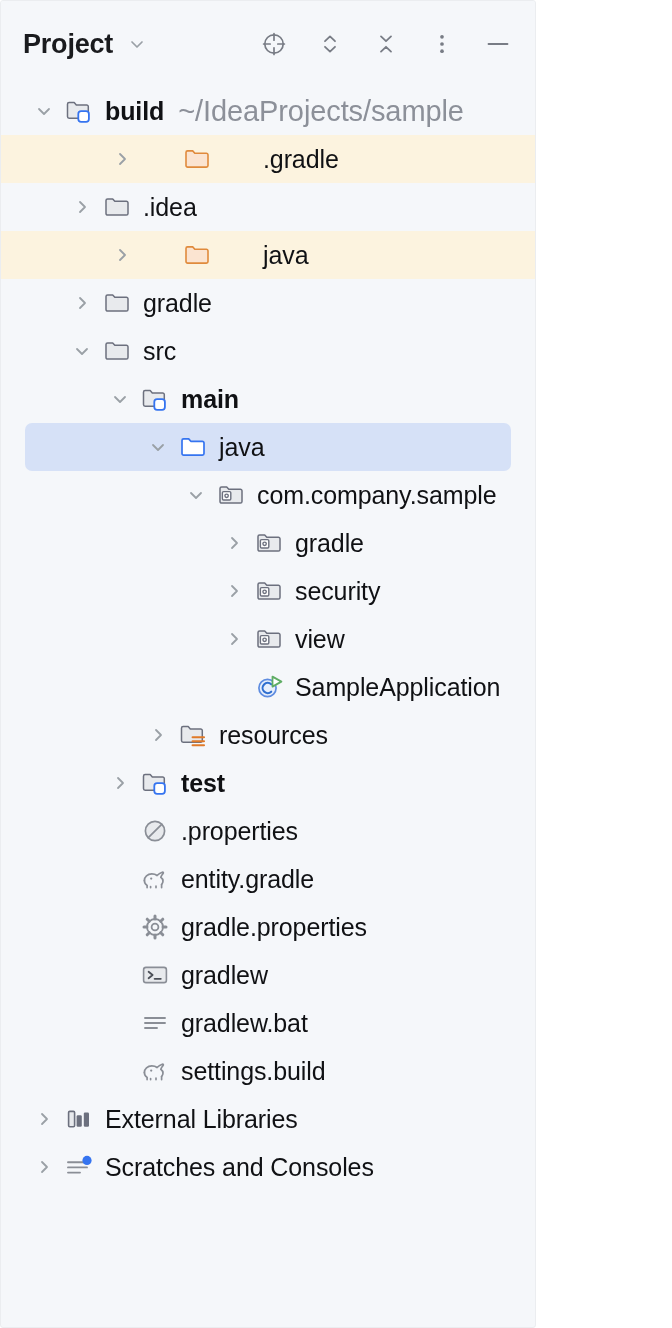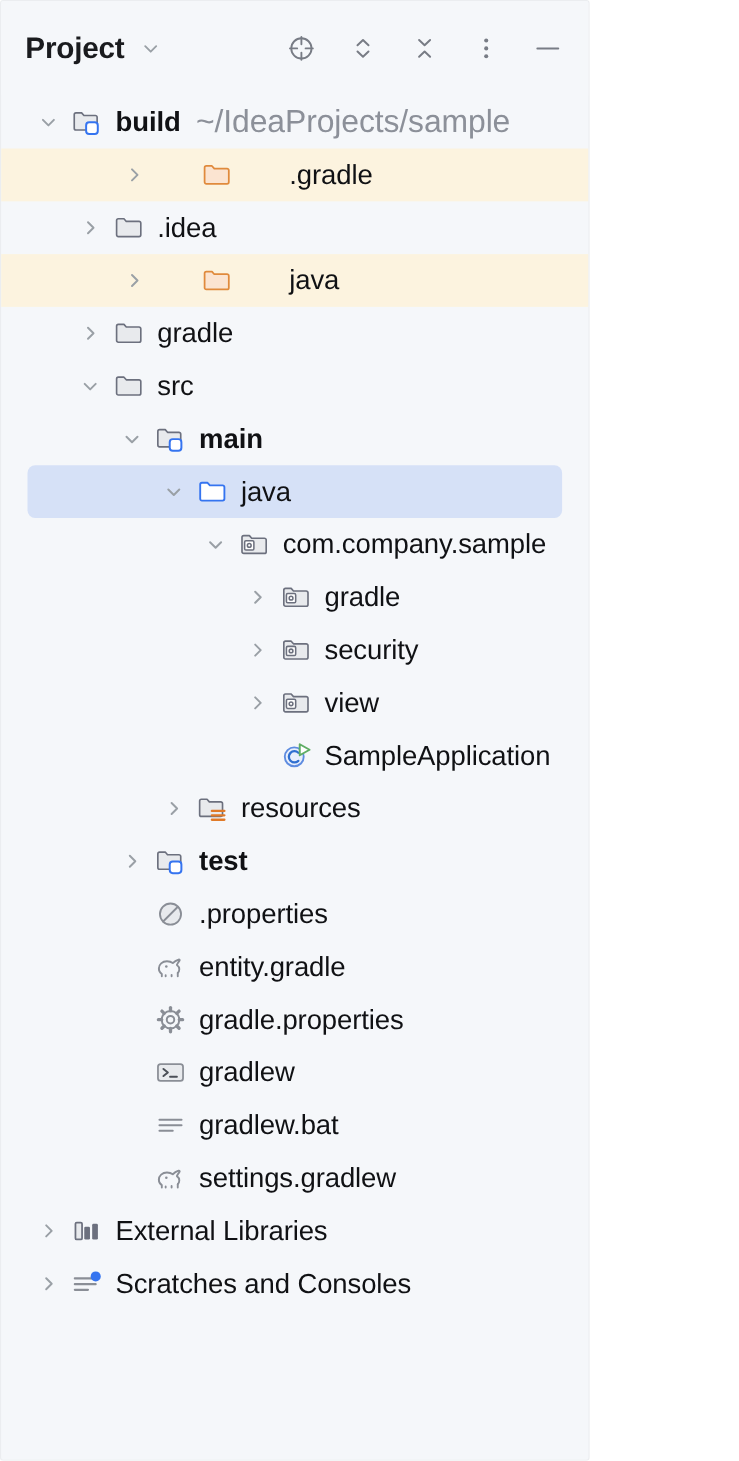--- a/index.html
+++ b/index.html
@@ -483,21 +483,21 @@
       <div class="row">
         <div class="indent" style="width: 100px;"></div>
         <div class="twisty empty"></div>
         <div class="ic">
           <svg width="32" height="32" viewBox="0 0 32 32" fill="none">
             <path d="M5.4 17.4 c0-3.6 3.1-6.5 7.4-6.5 c2.3 0 4.0 0.6 5.3 1.6 c1.2-1.2 3.0-2.4 5.2-3.2 c0.9-0.3 1.4 0.5 0.8 1.2 c-1.1 1.3-1.9 2.6-2.3 3.7 c1.4 1.0 2.2 2.3 2.2 3.9 c0 1.3-0.5 2.5-1.4 3.4" stroke="#8A8E96" stroke-width="1.7" fill="none" stroke-linecap="round" stroke-linejoin="round"></path>
             <path d="M5.4 17.4 c0 2.1 1.0 3.9 2.7 5.0 l0 2.2 M11.6 23.6 l0 1.0 M17.0 23.2 l0 1.4 M22.6 21.5 l0 3.1" stroke="#8A8E96" stroke-width="1.7" fill="none" stroke-linecap="round"></path>
             <circle cx="12.2" cy="15.6" r="1.15" fill="#8A8E96"></circle>
           </svg>
         </div>
-        <span class="lbl">settings.gradlew</span>
+        <span class="lbl">settings.build</span>
       </div>
       <div class="row">
         <div class="indent" style="width: 24px;"></div>
         <div class="twisty">
           <svg width="22" height="22" viewBox="0 0 22 22" fill="none">
             <path d="M9 6 L14 11 L9 16" stroke="#9AA0A6" stroke-width="1.8" stroke-linecap="round" stroke-linejoin="round"></path>
           </svg>
         </div>
         <div class="ic">
           <svg width="32" height="32" viewBox="0 0 32 32" fill="none">

